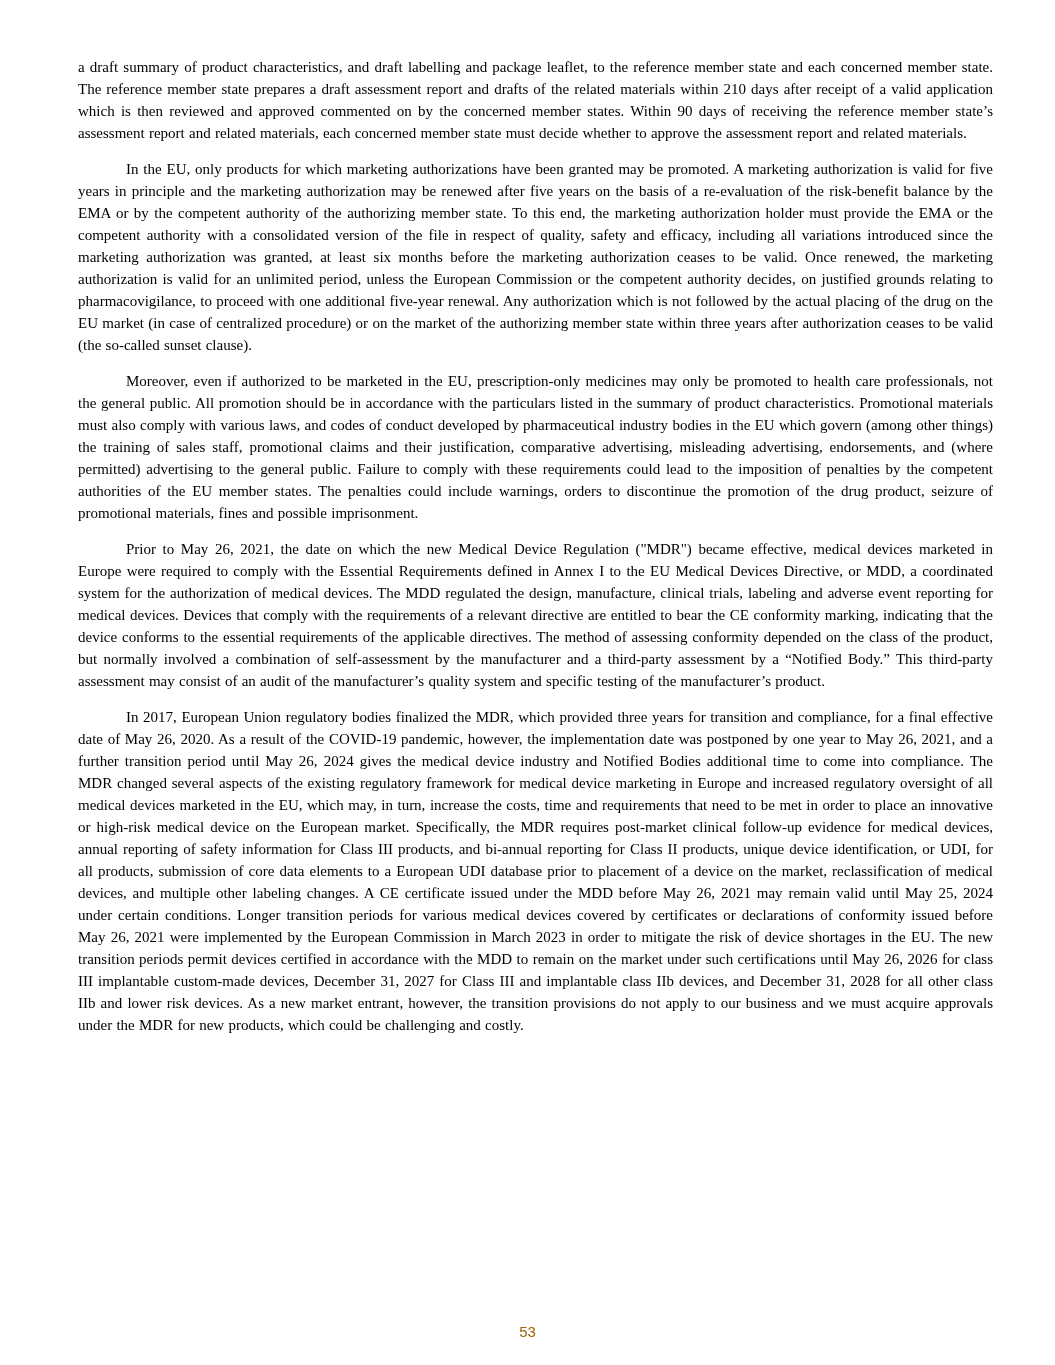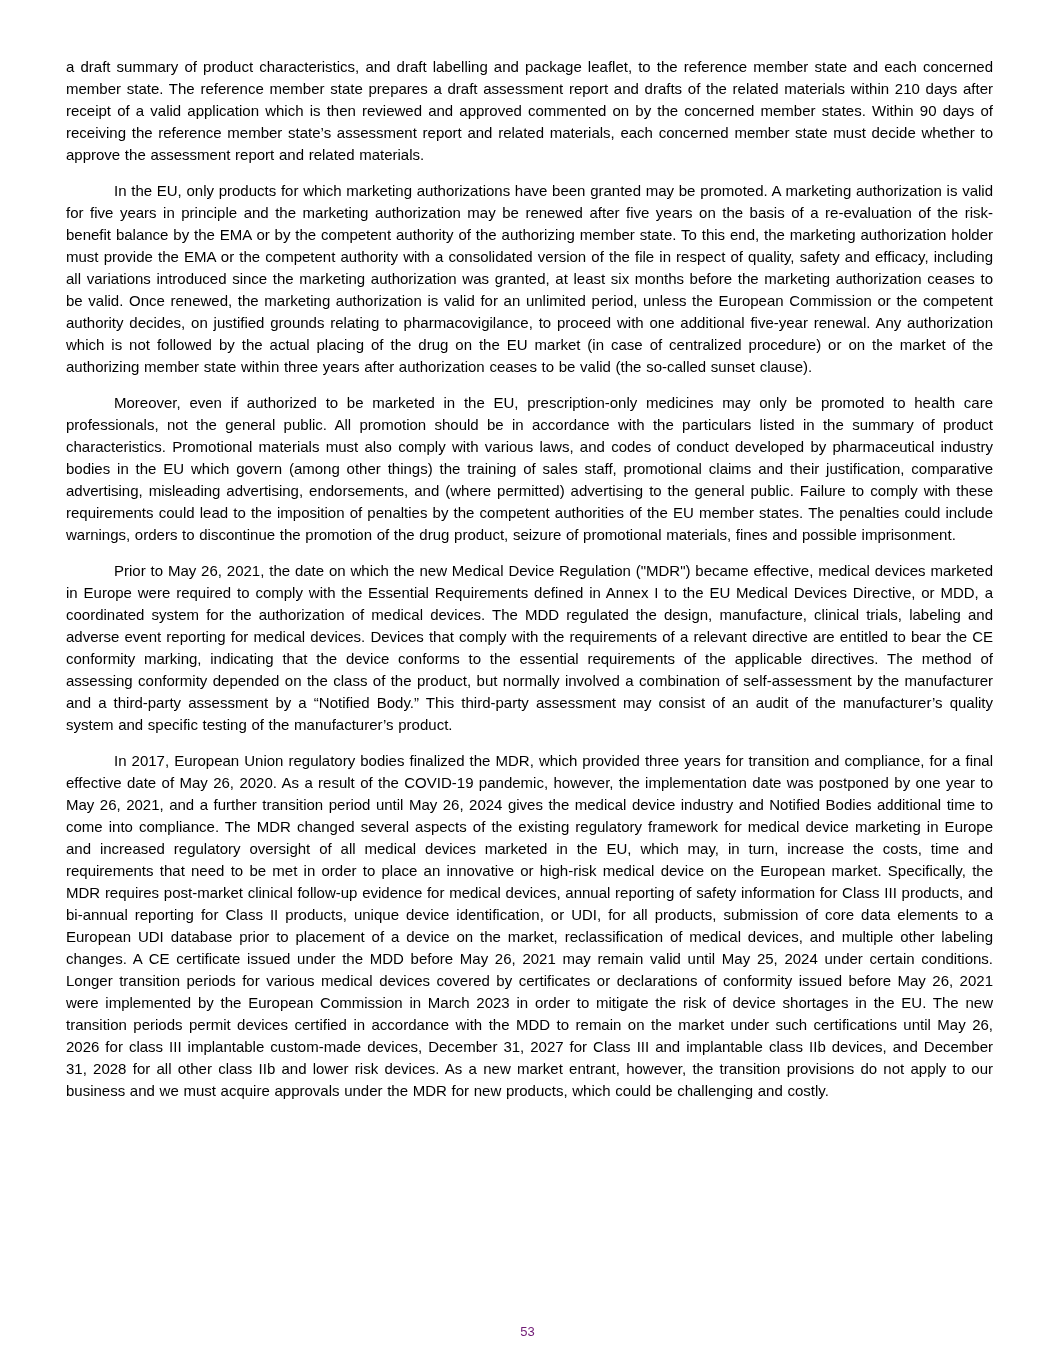--- a/index.html
+++ b/index.html
@@ -13,36 +13,37 @@
     height: 1365px;
     background: #ffffff;
     box-sizing: border-box;
     padding: 56px 62px 0 62px;
     font-family: "Liberation Sans", sans-serif;
     font-size: 15px;
     line-height: 22px;
     color: #000000;
   }
   .para {
-    margin: 0 0 14px 4px;
+    margin: 0 0 14px 16px;
     text-align: justify;
     text-indent: 48px;
     word-spacing: 0.5px;
+    font-family: Liberation Serif, serif;
   }
   .para.no-indent {
     text-indent: 0;
   }
   .page-number {
     position: absolute;
     bottom: 22px;
     left: 0;
     width: 100%;
     text-align: center;
-    font-size: 13px;
-    color: #701a75;
+    font-size: 15px;
+    color: #a16207;
   }
 </style>
 </head>
 <body>
 
 <div class="page">
   <p class="para no-indent">a draft summary of product characteristics, and draft labelling and package leaflet, to the reference member state and each concerned member state. The reference member state prepares a draft assessment report and drafts of the related materials within 210 days after receipt of a valid application which is then reviewed and approved commented on by the concerned member states. Within 90 days of receiving the reference member state’s assessment report and related materials, each concerned member state must decide whether to approve the assessment report and related materials.</p>
 
   <p class="para">In the EU, only products for which marketing authorizations have been granted may be promoted. A marketing authorization is valid for five years in principle and the marketing authorization may be renewed after five years on the basis of a re-evaluation of the risk-benefit balance by the EMA or by the competent authority of the authorizing member state. To this end, the marketing authorization holder must provide the EMA or the competent authority with a consolidated version of the file in respect of quality, safety and efficacy, including all variations introduced since the marketing authorization was granted, at least six months before the marketing authorization ceases to be valid. Once renewed, the marketing authorization is valid for an unlimited period, unless the European Commission or the competent authority decides, on justified grounds relating to pharmacovigilance, to proceed with one additional five-year renewal. Any authorization which is not followed by the actual placing of the drug on the EU market (in case of centralized procedure) or on the market of the authorizing member state within three years after authorization ceases to be valid (the so-called sunset clause).</p>
 

